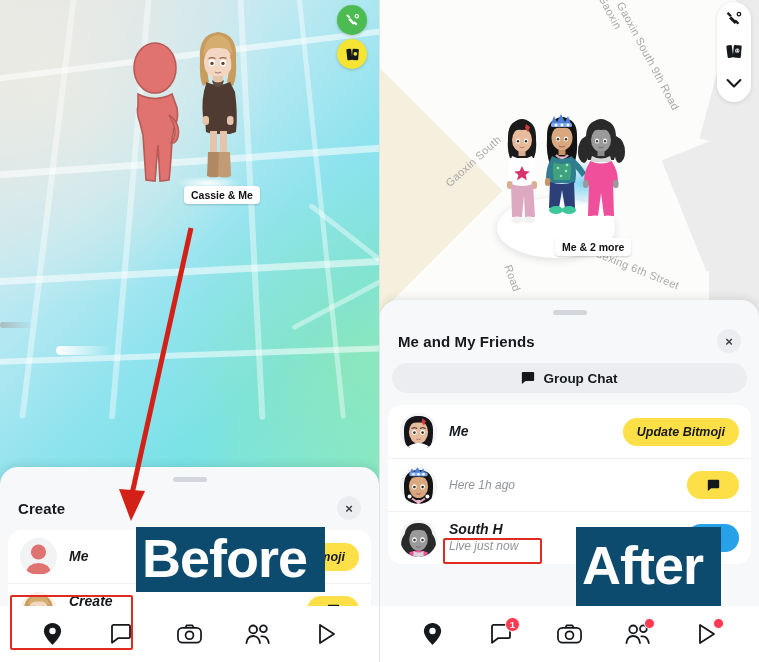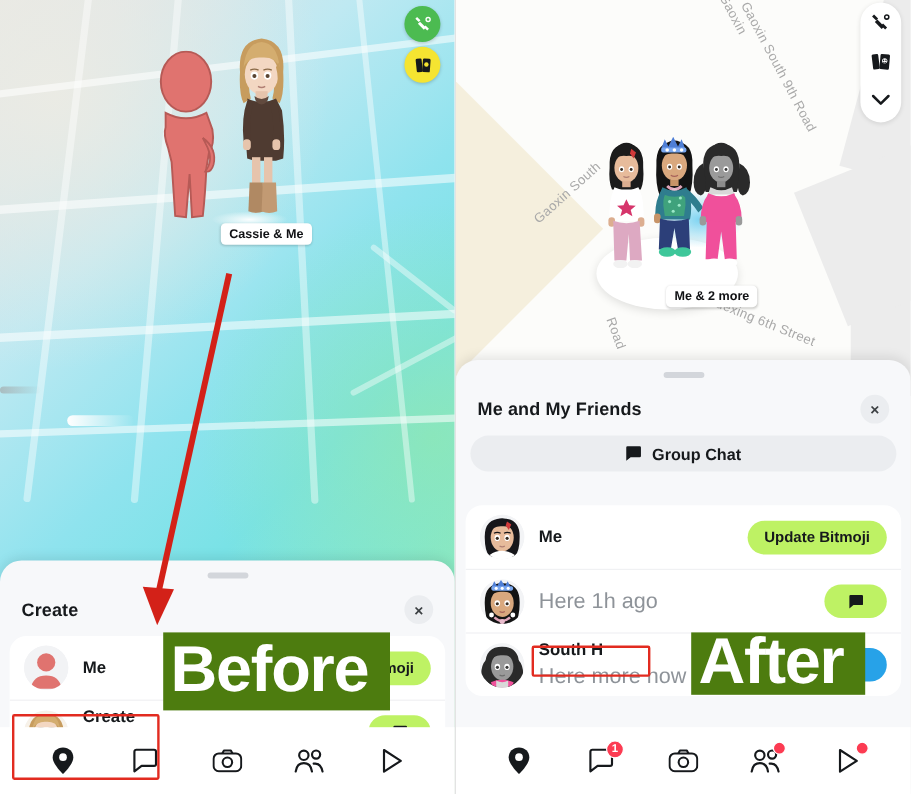--- a/index.html
+++ b/index.html
@@ -124,53 +124,54 @@
   }
   .sheet-title { font-size: 15px; font-weight: 700; color: #16191c; letter-spacing: .1px; }
   .close-btn {
     width: 24px; height: 24px; border-radius: 50%;
     background: #ebedf0; color:#3c4043;
     display:flex; align-items:center; justify-content:center;
     font-size: 13px; font-weight: 700; line-height: 1;
   }
 
   .pill-btn {
-    margin: 0 12px 28px;
+    margin: 0 12px 12px;
     height: 30px; border-radius: 15px;
     background: #ebedf0;
     display:flex; align-items:center; justify-content:center;
     gap: 8px;
     font-size: 13.5px; font-weight: 600; color: #16191c;
   }
 
   .card {
     margin: 0 8px;
     background: #ffffff;
     border-radius: 14px;
     overflow: hidden;
+    font-style: italic;
   }
   .frow {
     display:flex; align-items:center;
     padding: 8px 12px;
     height: 53px;
     position: relative;
   }
   .frow + .frow { border-top: 1px solid #f0f1f3; }
   .avatar {
     width: 37px; height: 37px; border-radius: 50%;
     background: #f2f3f5; overflow:hidden;
     flex: 0 0 37px;
     position: relative;
   }
   .fnames { margin-left: 12px; flex: 1 1 auto; min-width:0; }
   .fname { font-size: 14px; font-weight: 600; color: #16191c; line-height: 1.25; }
-  .fsub { font-size: 18px; color: #8e9399; line-height: 1.3; margin-top: 1px; }
+  .fsub { font-size: 12px; color: #8e9399; line-height: 1.3; margin-top: 1px; }
   .fsub.live { color: #5b9e84; }
   .action-pill {
-    height: 28px; border-radius: 14px; background: #bef264;
+    height: 28px; border-radius: 14px; background: #fde047;
     display:flex; align-items:center; justify-content:center;
     font-size: 12.5px; font-weight: 600; color: #16191c;
     padding: 0 14px; flex: 0 0 auto;
   }
   .action-pill.icon-only { width: 52px; padding: 0; }
   .action-blue { width: 52px; height: 28px; border-radius: 14px; background: #27a2e8; flex:0 0 auto;}
 
   
   .navbar {
     position: absolute; left:0; right:0; bottom:0;
@@ -189,21 +190,21 @@
   }
   .dot {
     position:absolute; top:0px; right:1px;
     width: 11px; height: 11px; border-radius: 50%;
     background: #fc3b52; border: 1.5px solid #fff;
   }
 
   
   .anno-banner {
     position: absolute;
-    background: #4d7c0f;
+    background: #0c4a6e;
     color: #ffffff;
     font-size: 54px;
     font-weight: 700;
     line-height: 1;
     display: flex; align-items: center; justify-content: flex-start;
     padding: 2px 6px 6px 6px;
     letter-spacing: -1px;
     z-index: 40;
   }
   .hl-box {
@@ -617,31 +618,31 @@
                 <circle cx="14.5" cy="20.1" r="1.3" fill="#3a3a3a"></circle>
               <ellipse cx="22.5" cy="19.8" rx="2.3" ry="2.6" fill="#fff"></ellipse>
                 <circle cx="22.5" cy="20.1" r="1.3" fill="#3a3a3a"></circle>
               <path d="M16.3 26.5 q2.2 1.6 4.4 0" stroke="#6e6e6e" stroke-width="1" fill="none"></path>
               <path d="M9 32.5 q9.5 -4 19 0 q-1 4.5 -9.5 4.5 q-8.5 0 -9.5 -4.5 Z" fill="#f0509b"></path>
               <path d="M13.5 31 q5 3 10 0 l0 6 -10 0 Z" fill="#d8d8d8"></path>
             </svg>
           </div>
           <div class="fnames">
             <div class="fname">South H</div>
-            <div class="fsub">Here more now</div>
+            <div class="fsub">Live just now</div>
           </div>
           <div class="action-blue"></div>
         </div>
 
       </div>
 
       <div class="hl-box" style="left:63px; top:238px; width:99px; height:26px;"></div>
     </div>
 
-    <div class="anno-banner" style="left:196px; top:527px; width:145px; height:52px;">After</div>
+    <div class="anno-banner" style="left:196px; top:527px; width:145px; height:79px;">After</div>
 
     <div class="navbar">
       <div class="navitem">
         <svg width="21" height="24" viewBox="0 0 20 24">
           <path d="M10 1 C5 1 1.4 4.6 1.4 9.3 C1.4 15 10 23 10 23 C10 23 18.6 15 18.6 9.3 C18.6 4.6 15 1 10 1 Z" fill="#16191c"></path>
           <circle cx="10" cy="9" r="3.2" fill="#ffffff"></circle>
         </svg>
       </div>
       <div class="navitem">
         <svg width="22" height="22" viewBox="0 0 22 22">

